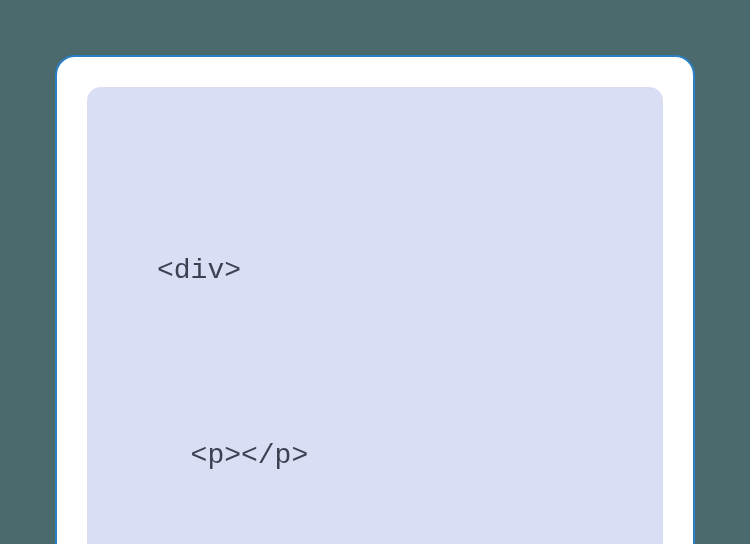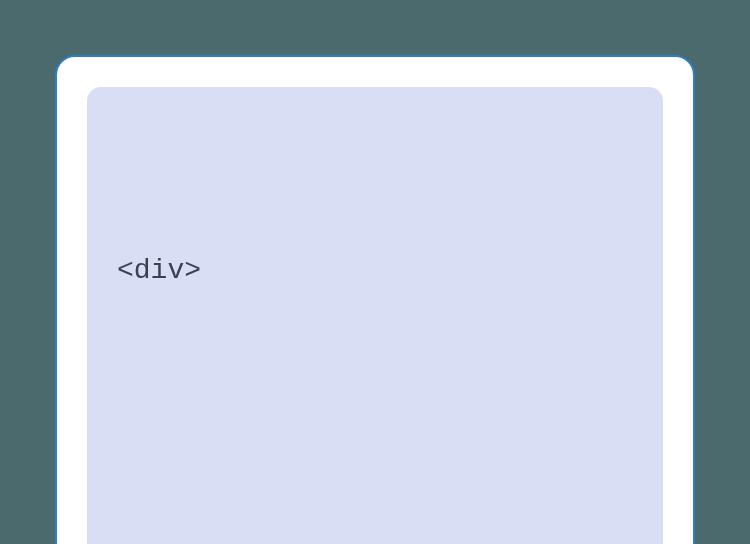--- a/index.html
+++ b/index.html
@@ -29,28 +29,30 @@
       border-radius: 14px;
       padding: 30px 30px 35px 30px;
       font-family: "Menlo", "Consolas", "Courier New", monospace;
       font-size: 28px;
       line-height: 2.2;
       color: #3a4252;
       white-space: pre;
     }
     .code-line {
       display: block;
+      margin-left: 40px;
     }
     .indent {
       padding-left: 2ch;
     }
   </style>
 </head>
 <body>
 
 <div class="card">
   <div class="code-block">
     <span class="code-line">&lt;div&gt;</span>
+    <span class="code-line indent">&lt;p&gt;&lt;/p&gt;</span>
     
     
     
   </div>
 </div>
 
 </body></html>

